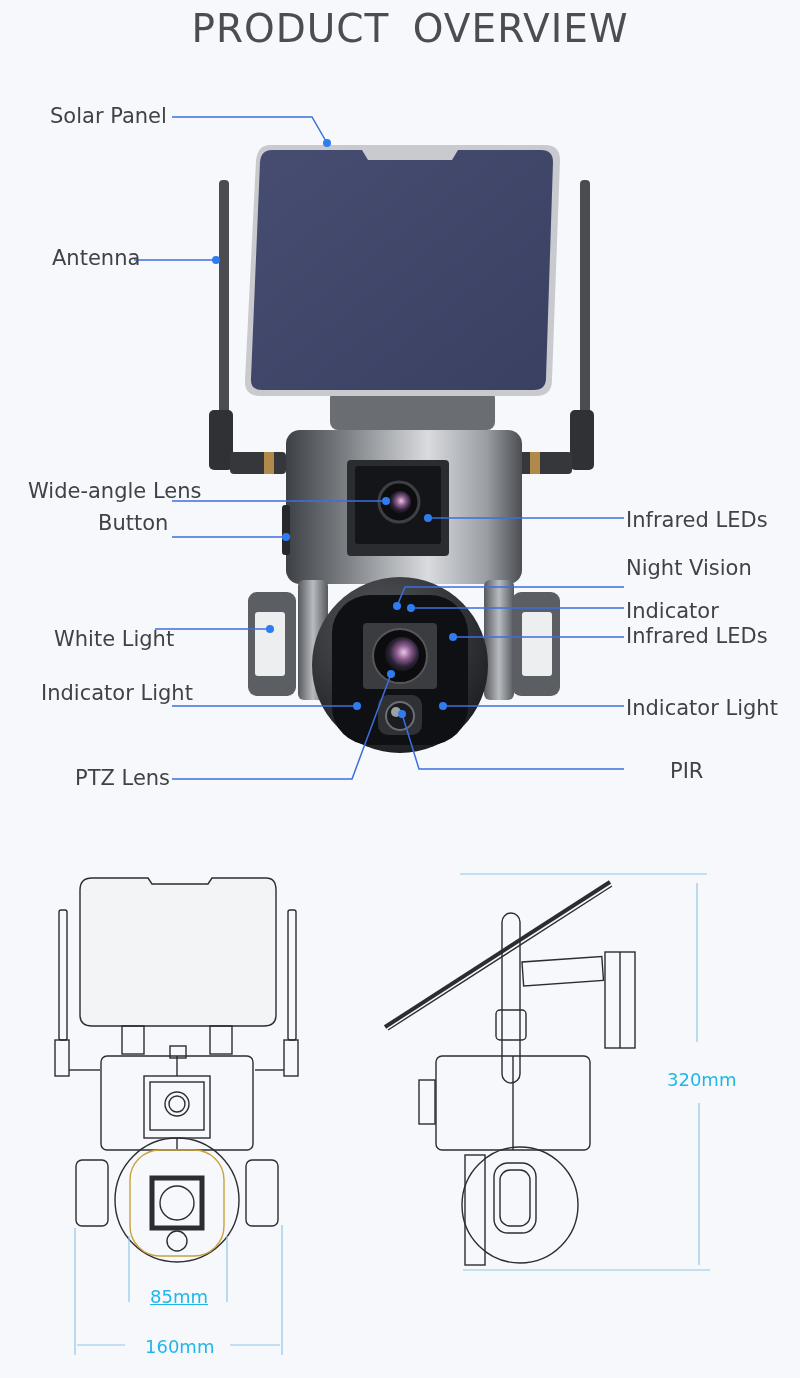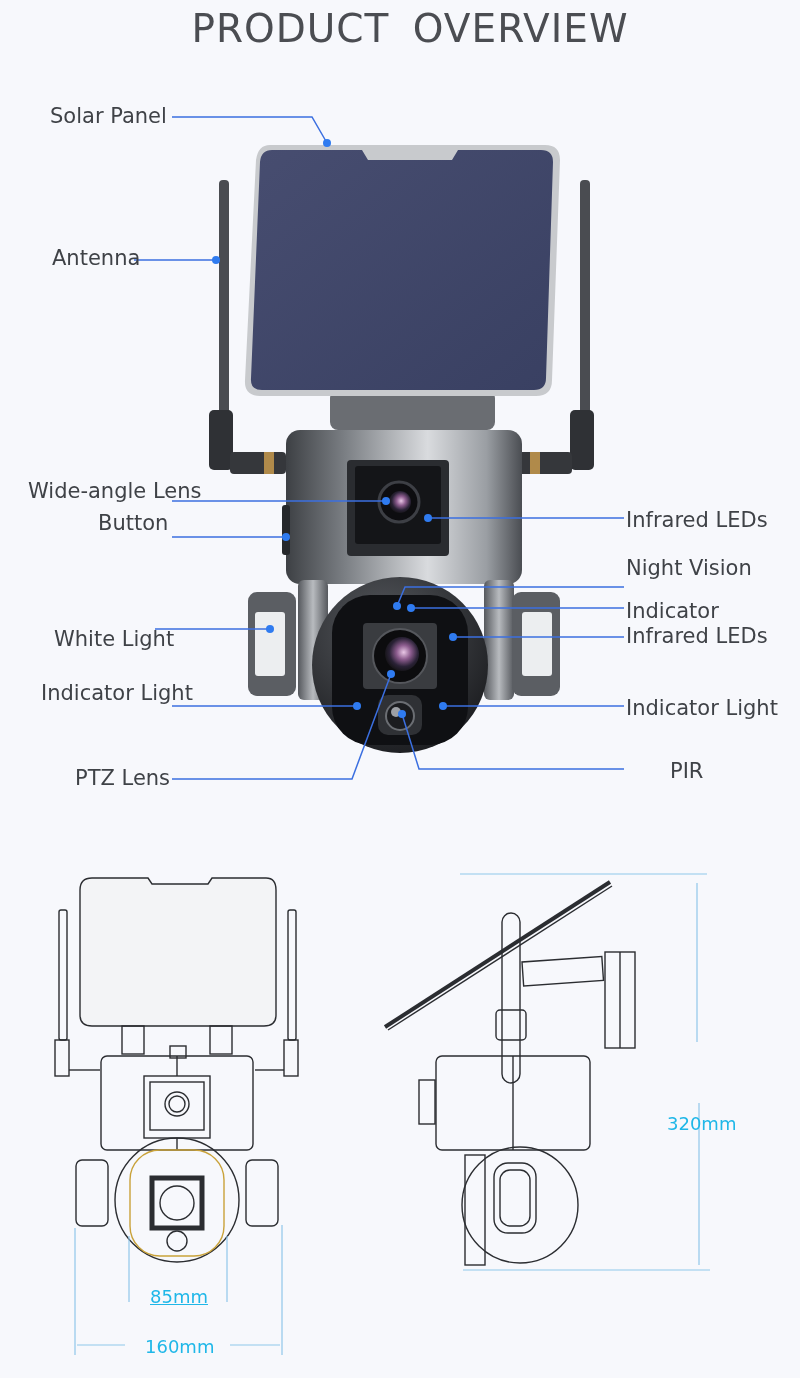--- a/index.html
+++ b/index.html
@@ -214,13 +214,13 @@
     <line x1="227" y1="1236" x2="227" y2="1302"></line>
     <line x1="460" y1="874" x2="707" y2="874"></line>
     <line x1="463" y1="1270" x2="710" y2="1270"></line>
     <line x1="697" y1="883" x2="697" y2="1042"></line>
     <line x1="699" y1="1103" x2="699" y2="1265"></line>
   </g>
 </svg>
 
 <div class="dim" style="left:150px; top:1286px;text-decoration:underline;">85mm</div>
 <div class="dim" style="left:145px; top:1336px;">160mm</div>
-<div class="dim" style="left:667px; top:1069px;margin-top:44px;">320mm</div>
+<div class="dim" style="left:667px; top:1069px;">320mm</div>
 
 </body></html>

